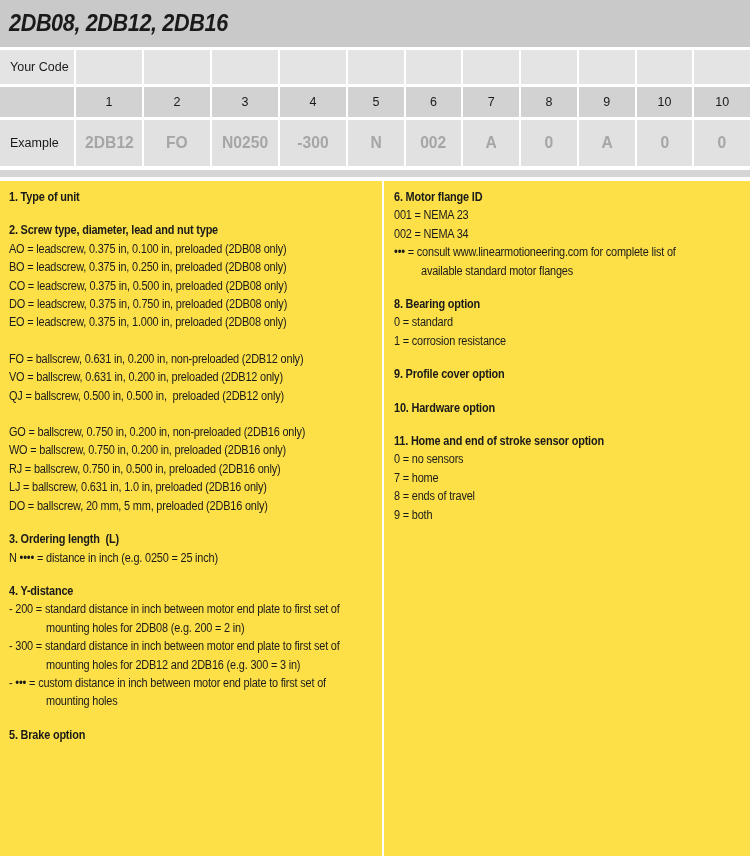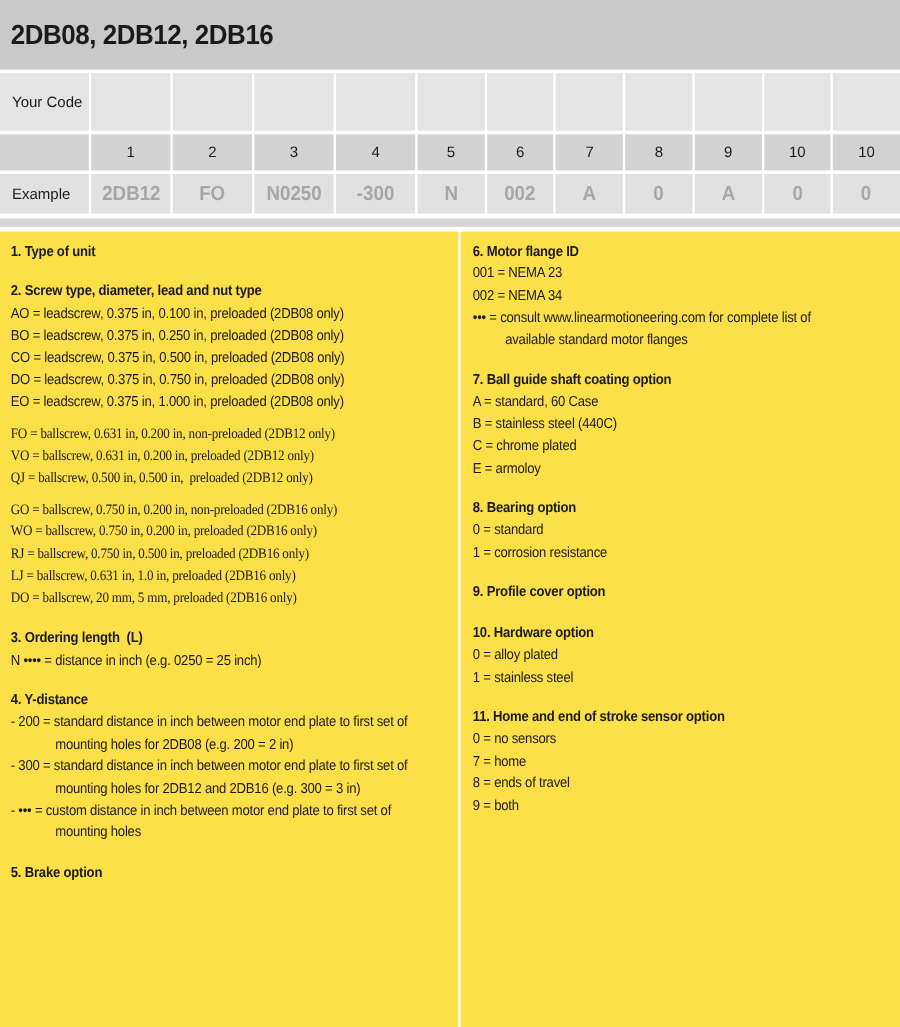--- a/index.html
+++ b/index.html
@@ -8,64 +8,64 @@
     width: 750px; height: 856px;
     background: #ffffff;
     font-family: "Liberation Sans", sans-serif;
     color: #1a1a1a;
     overflow: hidden;
   }
   .page { width: 750px; height: 856px; position: relative; }
 
   
   .title-bar {
-    height: 58px; background: #c9c9c9;
+    height: 47px; background: #c9c9c9;
     display: flex; align-items: center;
-    padding: 0 9px; margin-bottom: 3px;
+    padding: 0 9px; margin-bottom: 3px; font-style: italic;
   }
   .title-bar .title-text {
     font-size: 23px; font-weight: bold; letter-spacing: -0.4px;
     transform: scaleX(0.94); transform-origin: left center;
     white-space: pre;
   }
 
   
   .code-row { display: flex; gap: 2px; margin-bottom: 3px; }
   .code-row .label-cell {
     flex: 0 0 74px; display: flex; align-items: center;
     padding-left: 10px; font-size: 12.5px; white-space: pre;
   }
   .code-row .cell {
     flex: 1 1 56px; display: flex; align-items: center; justify-content: center;
   }
   .code-row .cell.wide { flex: 0 0 66px; }
-  .row-yourcode { height: 48px; }
+  .row-yourcode { height: 34px; }
   .row-yourcode .label-cell, .row-yourcode .cell { background: #e4e4e4; }
   .row-positions { height: 30px; font-size: 12.5px; }
   .row-positions .label-cell, .row-positions .cell { background: #d2d2d2; }
-  .row-example { height: 33px; margin-bottom: 4px; }
+  .row-example { height: 46px; margin-bottom: 4px; }
   .row-example .label-cell, .row-example .cell { background: #e1e1e1; }
   .row-example .cell span {
     font-size: 17px; font-weight: bold; color: #a6a6a6;
     transform: scaleX(0.92); transform-origin: center center;
     white-space: pre; display: inline-block;
   }
 
   
   .spacer-bar { height: 7px; background: #d5d5d5; margin-bottom: 4px; }
 
   
   .body-cols { display: flex; gap: 2px; height: 694px; }
   .col { background: #fde047; overflow: hidden; padding-top: 7px; }
   .col-left  { flex: 0 0 382px; padding-left: 9px; }
   .col-right { flex: 1 1 auto;  padding-left: 10px; }
 
   .section { margin-top: 15px; }
   .section:first-child { margin-top: 0; }
-  .group + .group { margin-top: 8px; font-family: Liberation Serif, serif; }
+  .group + .group { margin-top: 18px; }
   .heading, .line {
     font-size: 12px; line-height: 18.4px; letter-spacing: -0.2px;
     white-space: pre;
     transform: scaleX(0.91); transform-origin: left center;
   }
   .heading { font-weight: bold; }
   .col-left  .line.indent { margin-left: 37px; }
   .col-right .line.indent { margin-left: 27px; }
 </style>
 </head>
@@ -245,44 +245,31 @@
         <div class="section">
           <div class="heading">6. Motor flange ID</div>
           <div class="group">
             <div class="line">001 = NEMA 23</div>
             <div class="line">002 = NEMA 34</div>
             <div class="line">••• = consult www.linearmotioneering.com for complete list of</div>
             <div class="line indent">available standard motor flanges</div>
           </div>
         </div>
         <div class="section">
-          <div class="heading">7. Ball guide shaft coating option</div>
-          <div class="group">
-            <div class="line">A = standard, 60 Case</div>
-            <div class="line">B = stainless steel (440C)</div>
-            <div class="line">C = chrome plated</div>
-            <div class="line">E = armoloy</div>
-          </div>
-        </div>
-        <div class="section">
           <div class="heading">8. Bearing option</div>
           <div class="group">
             <div class="line">0 = standard</div>
             <div class="line">1 = corrosion resistance</div>
           </div>
         </div>
         <div class="section">
           <div class="heading">9. Profile cover option</div>
         </div>
         <div class="section">
           <div class="heading">10. Hardware option</div>
-          <div class="group">
-            <div class="line">0 = alloy plated</div>
-            <div class="line">1 = stainless steel</div>
-          </div>
         </div>
         <div class="section">
           <div class="heading">11. Home and end of stroke sensor option</div>
           <div class="group">
             <div class="line">0 = no sensors</div>
             <div class="line">7 = home</div>
             <div class="line">8 = ends of travel</div>
             <div class="line">9 = both</div>
           </div>
         </div>

